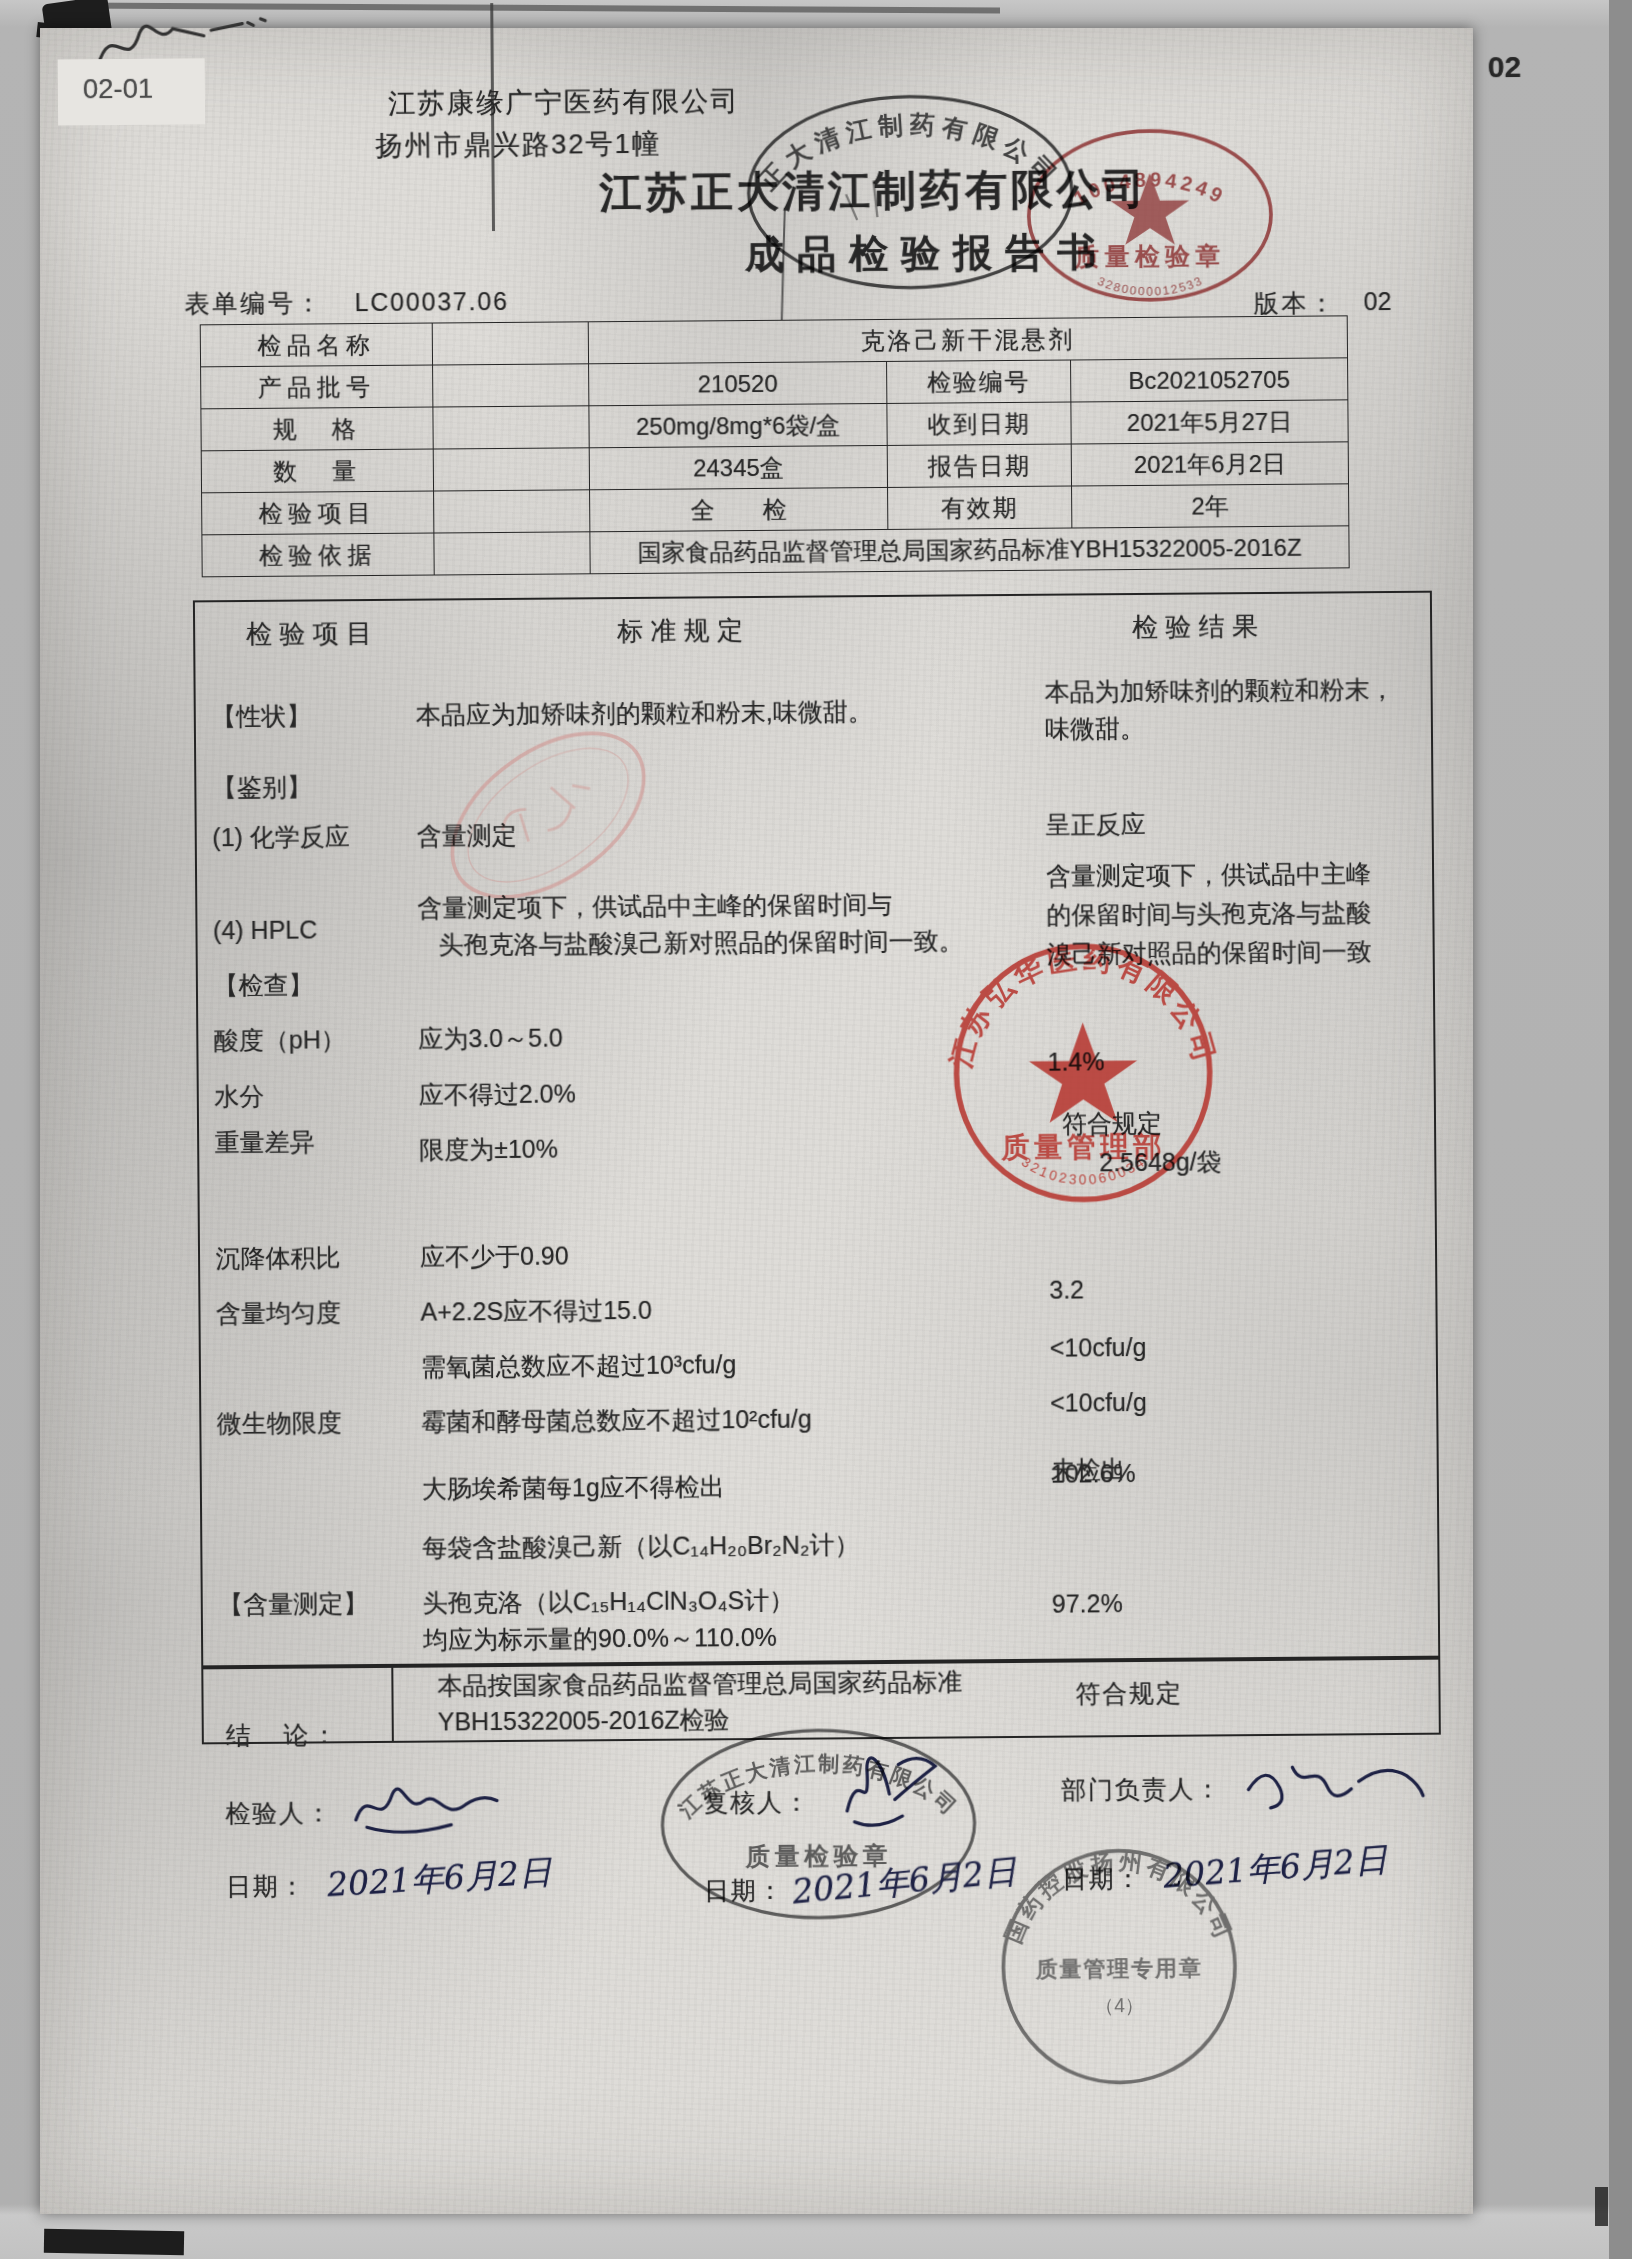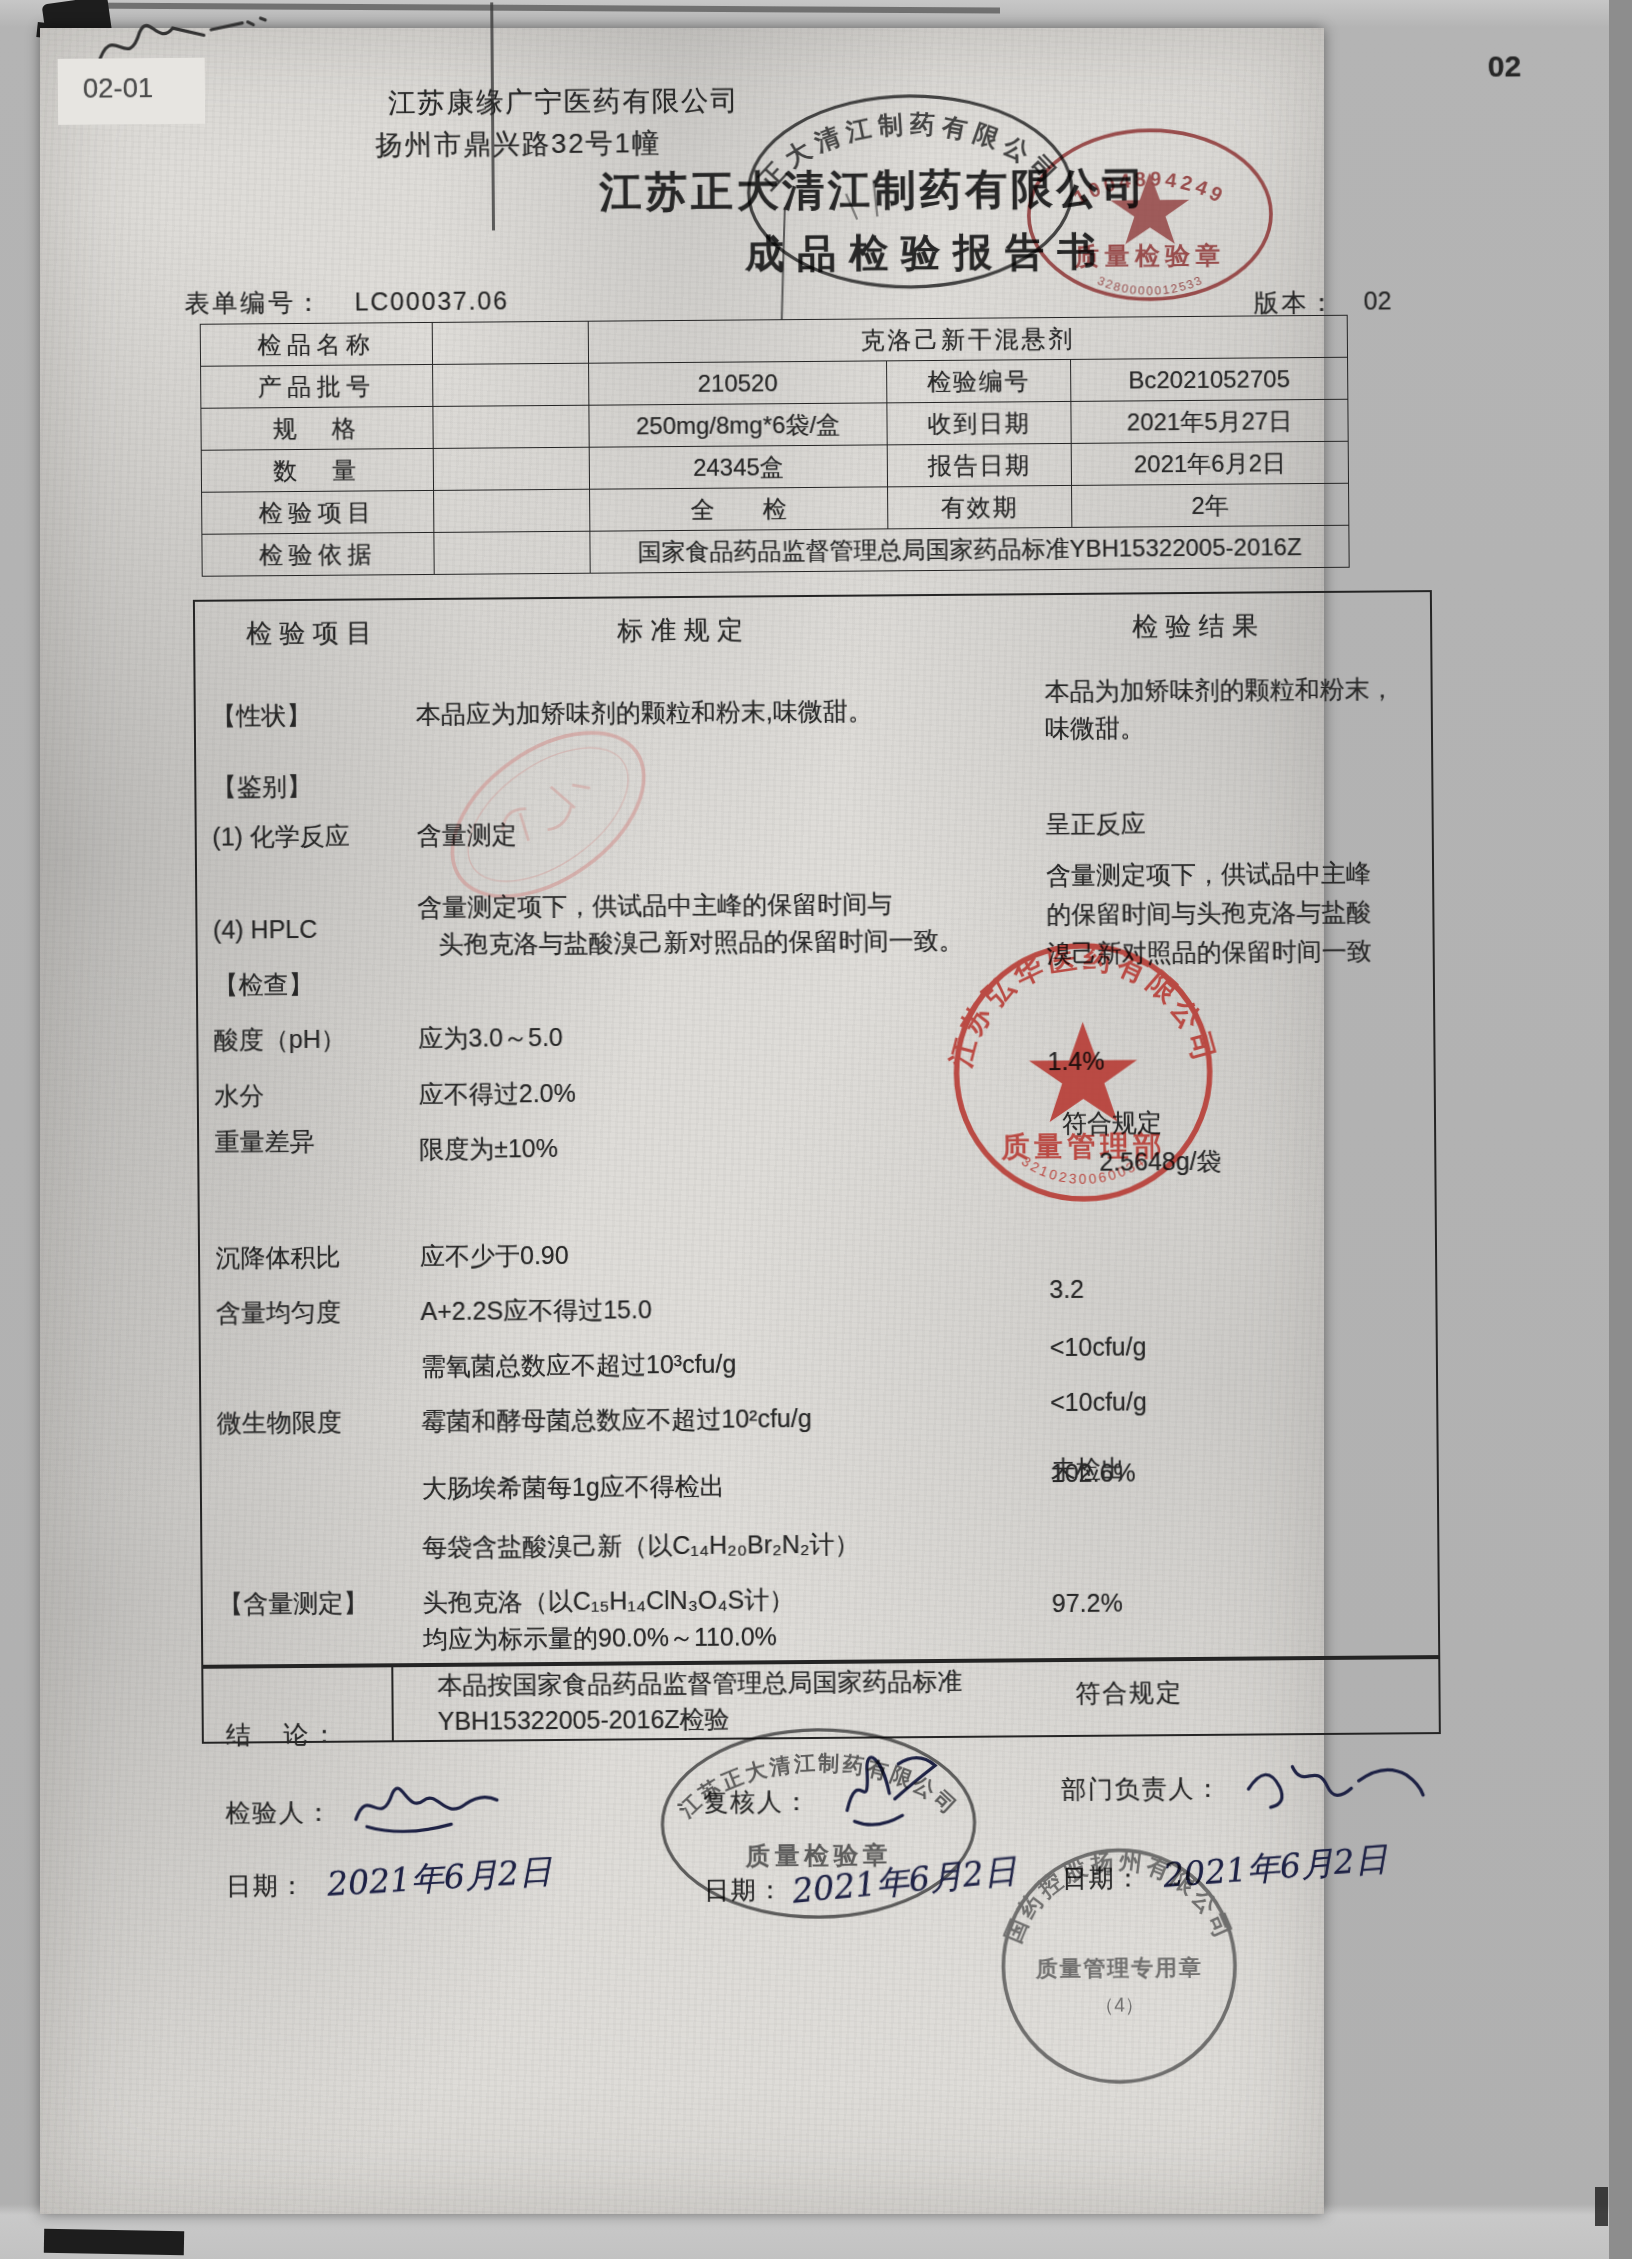--- a/index.html
+++ b/index.html
@@ -1,20 +1,20 @@
 <!DOCTYPE html>
 <html style="font-size:14.7px"><head>
 <meta charset="utf-8">
 <style>
   html,body{margin:0;padding:0;background:#8f8f8f;}
   .scan{position:relative;width:1633px;height:2259px;overflow:hidden;
         background:linear-gradient(180deg,#c7c7c7 0,#b4b4b4 27.5px,#b0b0b0 2204px,#c9c9c9 2215px,#c2c2c2 100%);
         font-family:"Liberation Sans",sans-serif;}
   .abs{position:absolute;}
-  .paper{position:absolute;left:40px;top:27.5px;width:1284px;height:2186px;
+  .paper{position:absolute;left:40px;top:27.5px;width:1433px;height:2186px;
          background:#dedcd8;
          box-shadow:0 0 13px rgba(0,0,0,.45), inset 0 0 110px rgba(120,118,114,.35);}
   .paper .texture{position:absolute;inset:0;pointer-events:none;
      background:
        radial-gradient(ellipse at 2% 38%, rgba(105,105,105,.30), transparent 34%),
        radial-gradient(ellipse at 4% 72%, rgba(110,110,110,.25), transparent 30%),
        radial-gradient(ellipse at 97% 28%, rgba(120,120,120,.22), transparent 26%),
        radial-gradient(ellipse at 92% 62%, rgba(125,125,125,.18), transparent 30%),
        radial-gradient(ellipse at 50% 4%, rgba(130,130,130,.20), transparent 28%),
        repeating-linear-gradient(92deg, rgba(90,90,90,.035) 0 2.8px, transparent 2.8px 7.3px),

